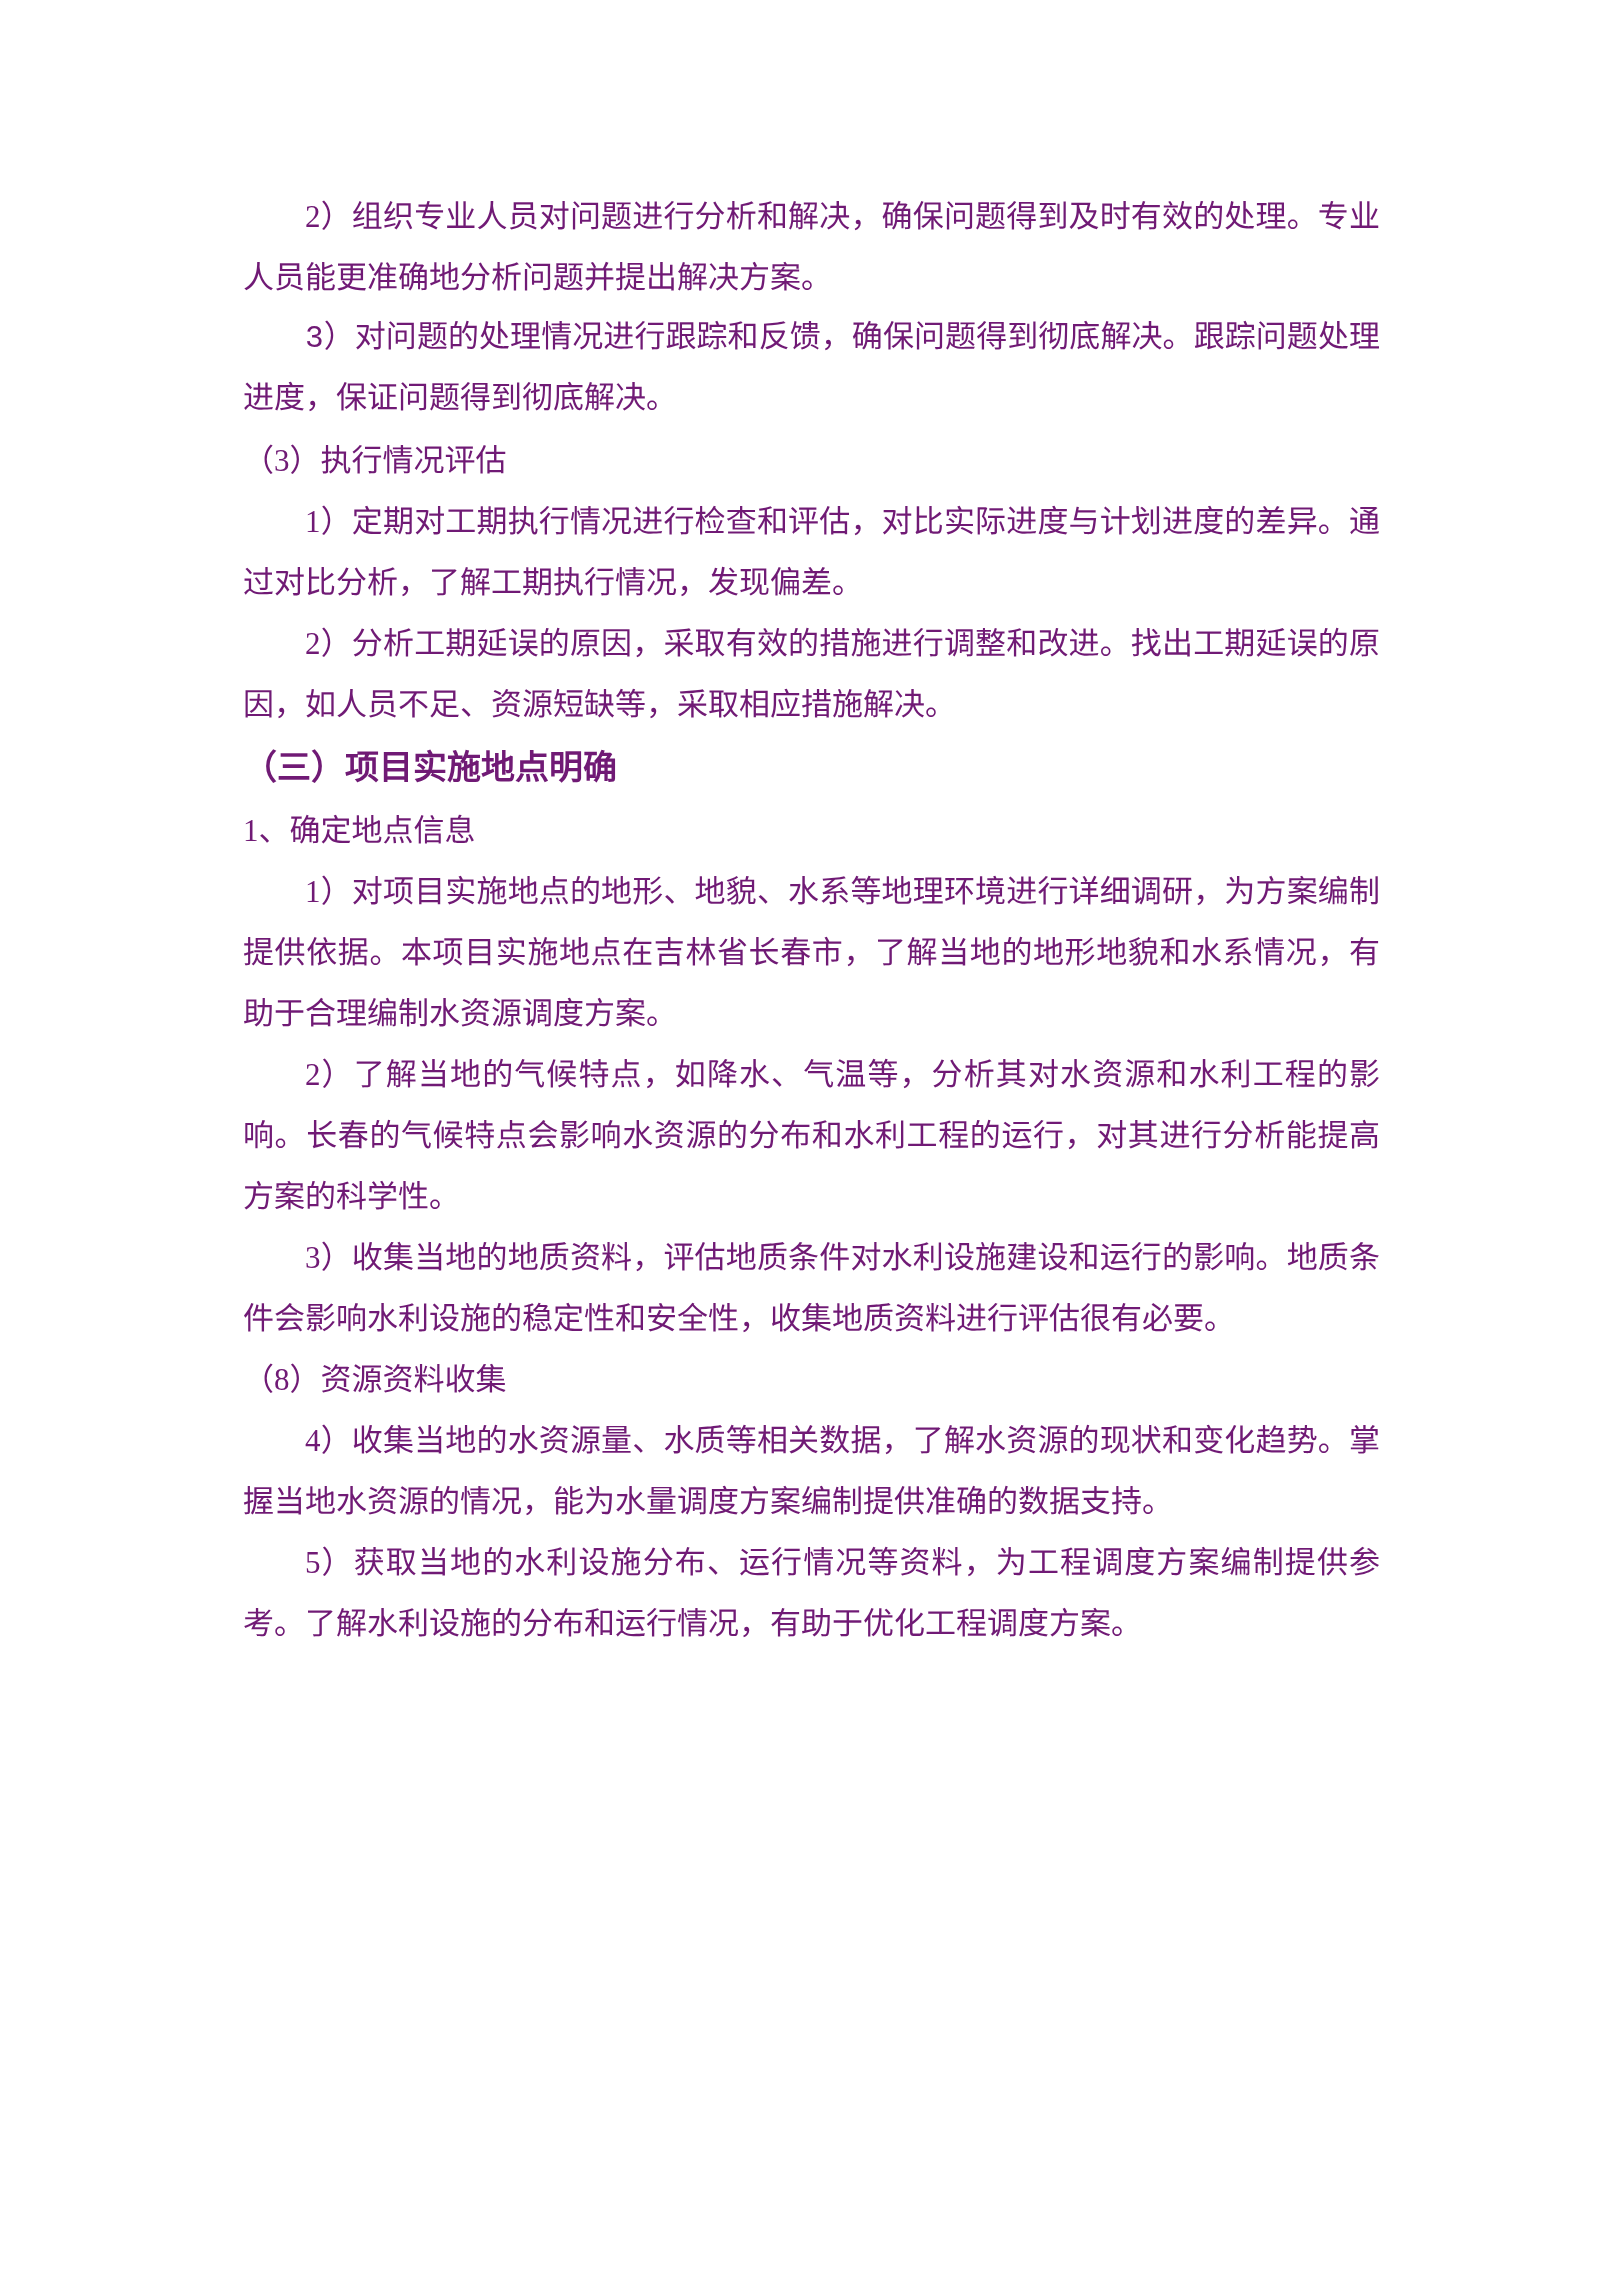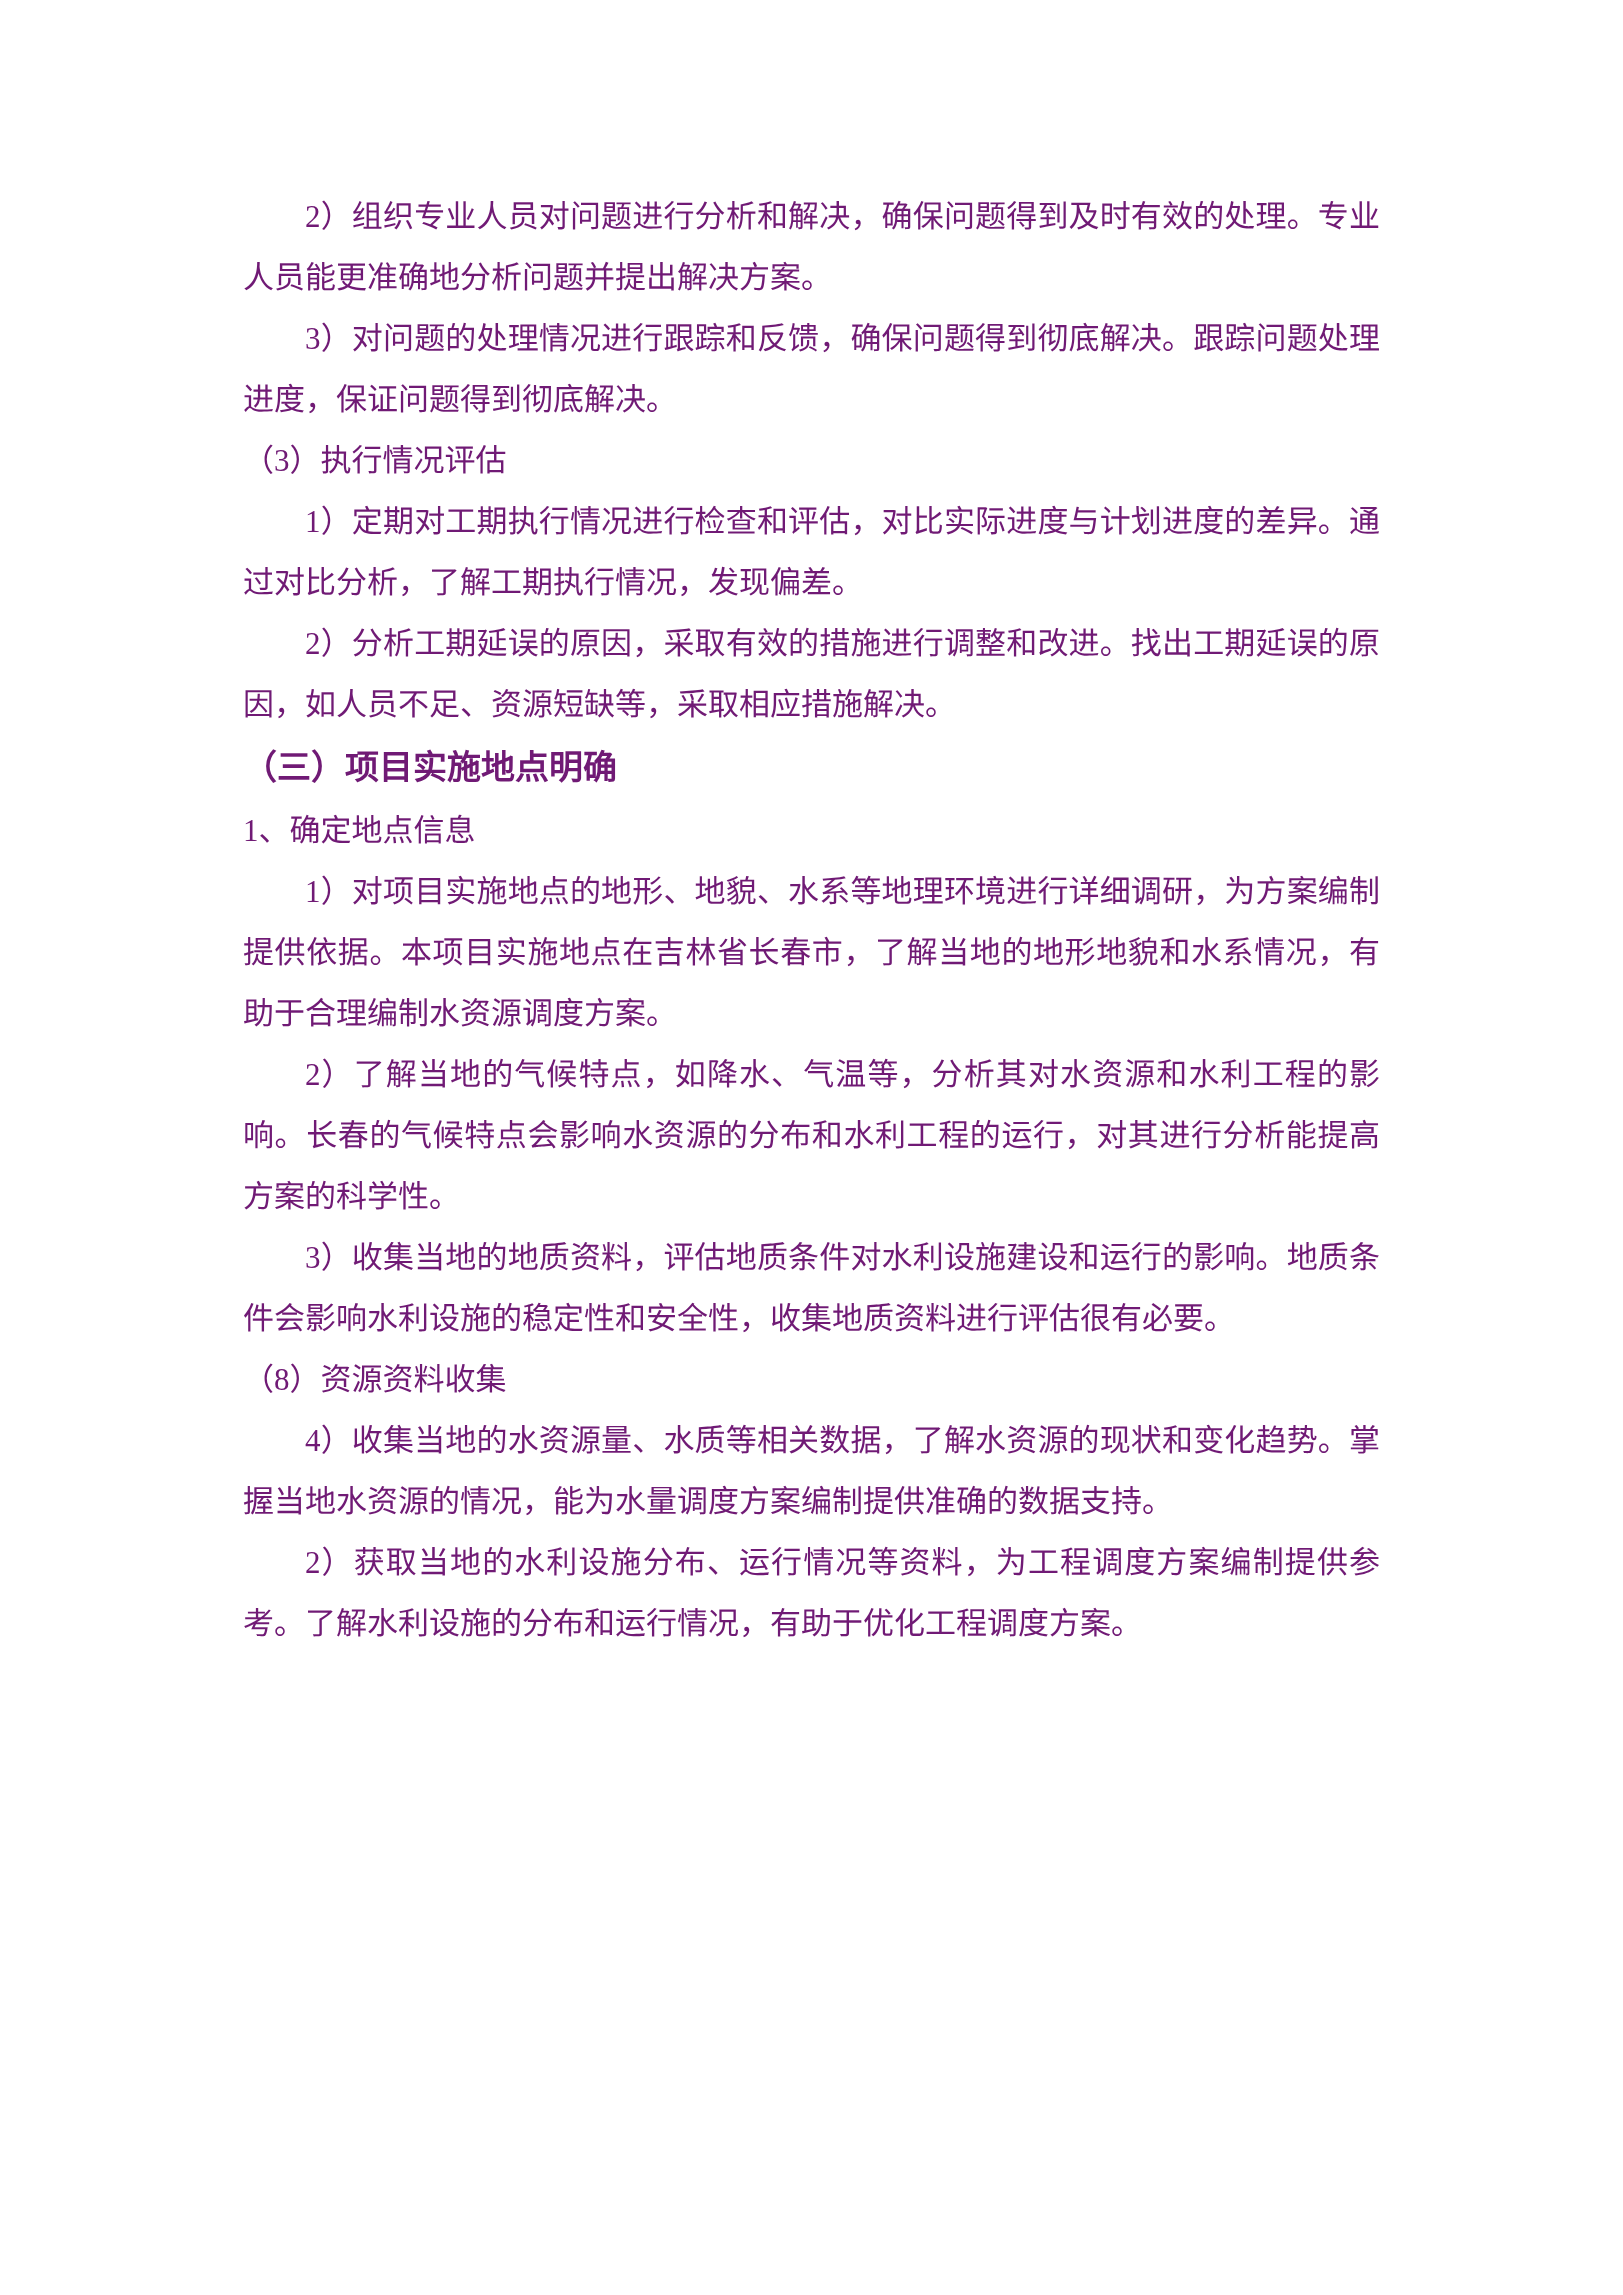--- a/index.html
+++ b/index.html
@@ -35,36 +35,36 @@
   p.section-heading {
     font-size: 34px;
     line-height: 65px;
     font-weight: bold;
     text-align: center;
   }
   p.sub-heading { text-align: right; }
   .mt0  { margin-top: 0; }
   .mt14 { margin-top: 9.2px; }
   .mt20 { margin-top: 13px; }
-  .mt26 { margin-top: 17px; }
+  .mt26 { margin-top: 17px; font-family: Liberation Mono, monospace; }
   .mt30 { margin-top: 19.6px; }
 </style>
 </head>
 <body>
 
 <div class="page">
   <div class="content">
     <p class="indent">2）组织专业人员对问题进行分析和解决，确保问题得到及时有效的处理。专业人员能更准确地分析问题并提出解决方案。</p>
     <p class="indent mt26">3）对问题的处理情况进行跟踪和反馈，确保问题得到彻底解决。跟踪问题处理进度，保证问题得到彻底解决。</p>
     <p class="sub-heading mt30">（3）执行情况评估</p>
     <p class="indent mt0">1）定期对工期执行情况进行检查和评估，对比实际进度与计划进度的差异。通过对比分析，了解工期执行情况，发现偏差。</p>
     <p class="indent mt30">2）分析工期延误的原因，采取有效的措施进行调整和改进。找出工期延误的原因，如人员不足、资源短缺等，采取相应措施解决。</p>
     <p class="section-heading mt30">（三）项目实施地点明确</p>
     <p class="sub-heading mt0">1、确定地点信息</p>
     <p class="indent mt0">1）对项目实施地点的地形、地貌、水系等地理环境进行详细调研，为方案编制提供依据。本项目实施地点在吉林省长春市，了解当地的地形地貌和水系情况，有助于合理编制水资源调度方案。</p>
     <p class="indent mt14">2）了解当地的气候特点，如降水、气温等，分析其对水资源和水利工程的影响。长春的气候特点会影响水资源的分布和水利工程的运行，对其进行分析能提高方案的科学性。</p>
     <p class="indent mt30">3）收集当地的地质资料，评估地质条件对水利设施建设和运行的影响。地质条件会影响水利设施的稳定性和安全性，收集地质资料进行评估很有必要。</p>
     <p class="sub-heading mt30">（8）资源资料收集</p>
     <p class="indent mt0">4）收集当地的水资源量、水质等相关数据，了解水资源的现状和变化趋势。掌握当地水资源的情况，能为水量调度方案编制提供准确的数据支持。</p>
-    <p class="indent mt20">2）获取当地的水利设施分布、运行情况等资料，为工程调度方案编制提供参考。了解水利设施的分布和运行情况，有助于优化工程调度方案。</p>
+    <p class="indent mt20">5）获取当地的水利设施分布、运行情况等资料，为工程调度方案编制提供参考。了解水利设施的分布和运行情况，有助于优化工程调度方案。</p>
   </div>
 </div>
 
 
 </body></html>

